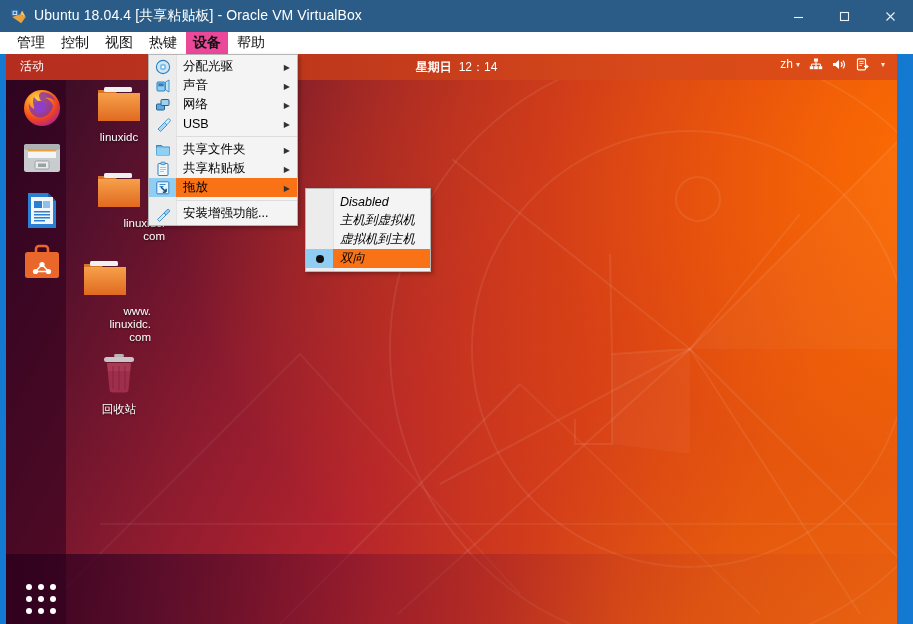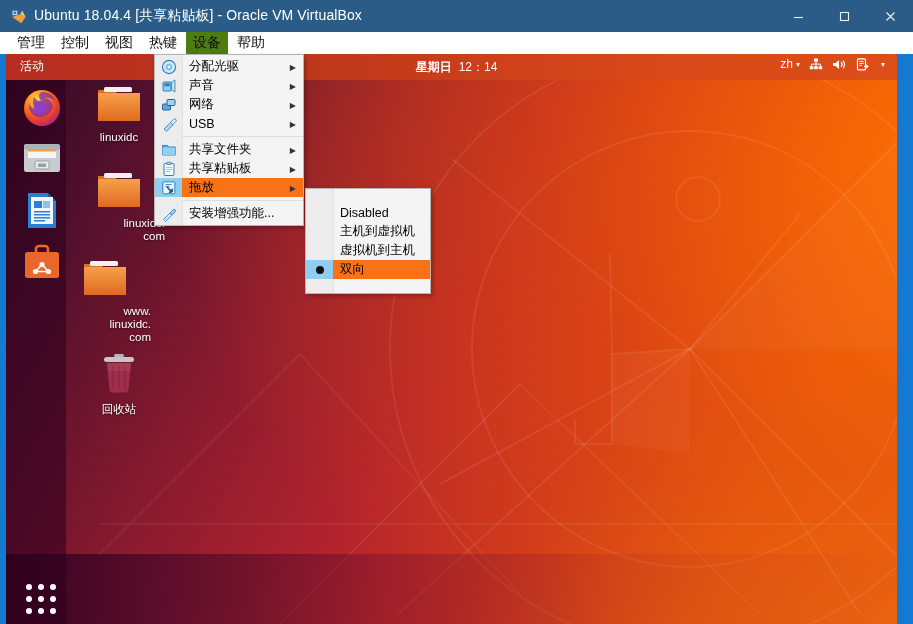--- a/index.html
+++ b/index.html
@@ -12,21 +12,21 @@
   .tb-title{position:absolute;left:34px;top:7px;font-size:14px;color:#ffffff;white-space:nowrap;
             letter-spacing:.1px;}
   .tb-buttons{position:absolute;right:0;top:0;height:32px;display:flex;}
   .tb-btn{width:46px;height:32px;display:flex;align-items:center;justify-content:center;
           color:#eaf2f8;font-size:14px;line-height:1;}
 
   
   .menubar{position:absolute;left:0;top:32px;width:913px;height:22px;background:#ffffff;}
   .menubar-inner{display:flex;align-items:center;height:22px;padding-left:10px;}
   .mb-item{font-size:14px;color:#111;padding:2px 7px 3px 7px;margin-right:2px;white-space:nowrap;}
-  .mb-item.active{background:#4d7c0f;}
+  .mb-item.active{background:#ec4899;font-weight:bold;}
 
   
   .vmscreen{position:absolute;left:0;top:54px;width:913px;height:570px;overflow:hidden;background:#2c001e;}
   .wallpaper{position:absolute;left:0;top:0;width:913px;height:570px;
      background:
        radial-gradient(120% 150% at 105% 18%, rgba(255,110,0,.95) 0%, rgba(232,80,10,.55) 38%, rgba(180,30,40,0) 72%),
        linear-gradient(118deg, #2d0a22 0%, #53102c 14%, #8d1b2f 33%, #b3232d 49%, #cb3520 64%, #e45f10 82%, #ef6f12 100%);
   }
   .wp-svg{position:absolute;left:0;top:0;width:913px;height:570px;}
   .wp-dark-bottom{position:absolute;left:0;bottom:0;width:913px;height:70px;
@@ -51,35 +51,35 @@
      display:grid;grid-template-columns:repeat(3,8px);grid-template-rows:repeat(3,8px);gap:4px;}
   .dock-apps i{width:6px;height:6px;border-radius:50%;background:#fff;display:block;}
 
   
   .desk-icon{position:absolute;width:92px;text-align:center;}
   .desk-icon .lbl{font-size:11.5px;color:#fff;line-height:13px;margin-top:3px;
      text-shadow:0 1px 2px rgba(0,0,0,.6);word-wrap:break-word;}
   .folder{width:48px;height:40px;margin:0 auto;position:relative;}
 
   
-  .menu{position:absolute;left:154px;top:54px;width:148px;background:#f4f4f4;
+  .menu{position:absolute;left:148px;top:54px;width:148px;background:#f4f4f4;
         border:1px solid #b6b6b6;box-shadow:2px 2px 4px rgba(0,0,0,.28);padding:2px 0;}
   .menu-strip{position:absolute;left:0;top:0;width:27px;height:100%;background:#ececec;
               border-right:1px solid #e2e2e2;}
   .mi{position:relative;height:19px;display:flex;align-items:center;padding-left:0;font-size:12.5px;color:#000;}
   .mi .ic{position:relative;width:27px;height:19px;display:flex;align-items:center;justify-content:center;flex:0 0 27px;z-index:2;}
   .mi .tx{padding-left:7px;z-index:2;white-space:nowrap;}
   .mi .arw{position:absolute;right:7px;top:50%;transform:translateY(-50%);font-size:8px;color:#333;z-index:2;}
   .mi.sel{background:#f97316;}
   .mi.sel .ic{background:#8fcdf2;}
   .msep{height:1px;background:#dcdcdc;margin:3px 0 3px 27px;}
 
   
   .submenu{position:absolute;left:305px;top:188px;width:124px;background:#f4f4f4;
-           border:1px solid #b6b6b6;box-shadow:2px 2px 4px rgba(0,0,0,.28);padding:14px 0;}
+           border:1px solid #b6b6b6;box-shadow:2px 2px 4px rgba(0,0,0,.28);padding:3px 0;font-style:italic;}
   .submenu .mi{height:19px;}
   .radio{width:8px;height:8px;border-radius:50%;background:#101010;}
 
   .lbl-2,.lbl-3{line-height:12.5px;text-align:right;}
 </style>
 </head>
 <body>
 
 <div class="vbox-window">
 

